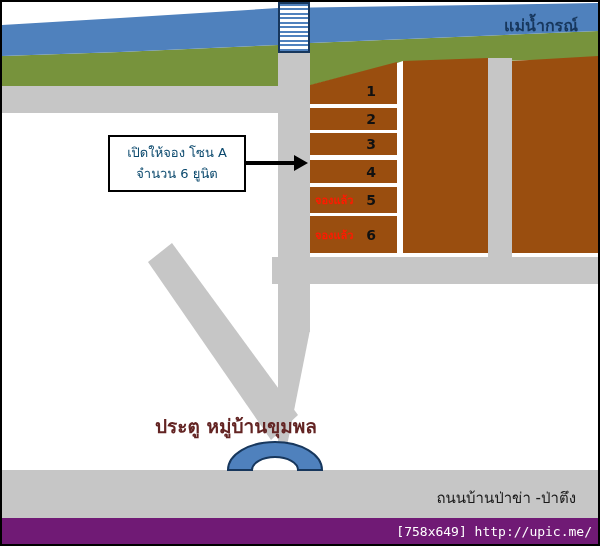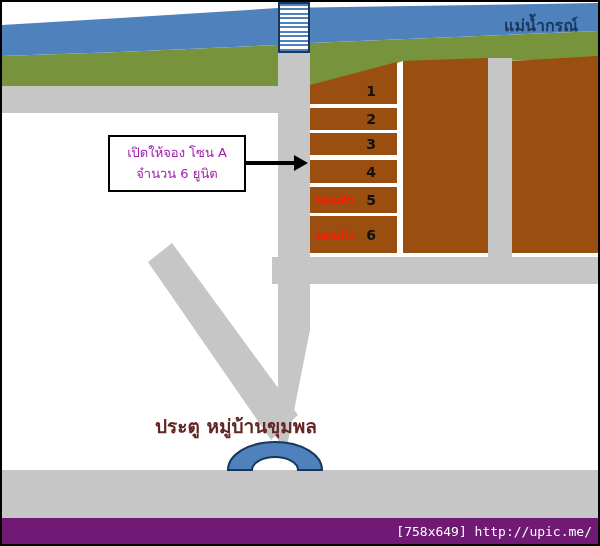--- a/index.html
+++ b/index.html
@@ -32,21 +32,21 @@
   .p5{top:185px;height:26px;}
   .p6{top:214px;height:37px;}
   .blockA{position:absolute;left:401px;top:56px;width:85px;height:195px;background:#9a4e0f;
     clip-path:polygon(0 3px,100% 0,100% 100%,0 100%);}
   .blockB{position:absolute;left:510px;top:54px;width:86px;height:197px;background:#9a4e0f;
     clip-path:polygon(0 5px,100% 0,100% 100%,0 100%);}
   .callout{
     position:absolute;left:106px;top:133px;width:134px;min-height:49px;
     background:#fff;border:2px solid #000;
     display:flex;flex-direction:column;justify-content:center;
-    text-align:center;font-size:13px;line-height:1.55;color:#a21caf;padding:2px 0;
+    text-align:center;font-size:13px;line-height:1.55;color:#0c4a6e;padding:2px 0;
   }
   .river-label{position:absolute;right:20px;top:5px;font-size:16px;font-weight:bold;color:#17375d;margin-top:6px;}
   .gate-label{position:absolute;left:153px;top:409px;width:240px;text-align:left;
     font-size:19px;font-weight:bold;color:#632423;}
   .road-label{position:absolute;right:22px;top:484px;font-size:15px;color:#1a1a1a;}
   .watermark-bar{position:absolute;left:0;right:0;bottom:0;height:26px;background:#701a75;
     display:flex;align-items:center;justify-content:flex-end;padding-right:6px;box-sizing:border-box;}
   .watermark-text{color:#fff;font-size:13px;font-family:"DejaVu Sans Mono","Liberation Mono",monospace;}
 </style>
 </head>
@@ -112,18 +112,19 @@
   <div class="blockA"></div>
   <div class="blockB"></div>
 
   <div class="callout">
     <div>เปิดให้จอง โซน A</div>
     <div>จำนวน 6 ยูนิต</div>
   </div>
 
   <div class="river-label">แม่น้ำกรณ์</div>
   <div class="gate-label">ประตู หมู่บ้านขุมพล</div>
+  <div class="road-label">ถนนบ้านป่าข่า -ป่าตึง</div>
 
   <div class="watermark-bar">
     <span class="watermark-text">[758x649] http://upic.me/</span>
   </div>
 
 </div>
 
 </body></html>

